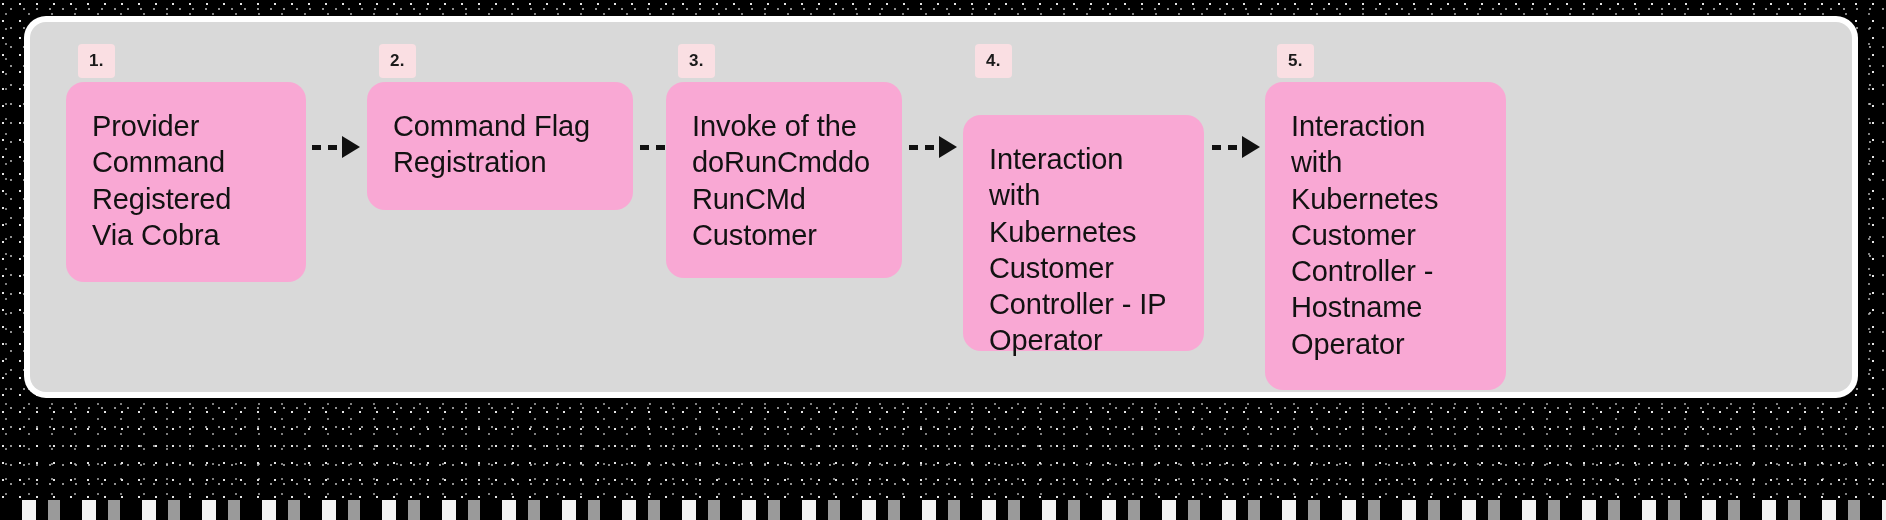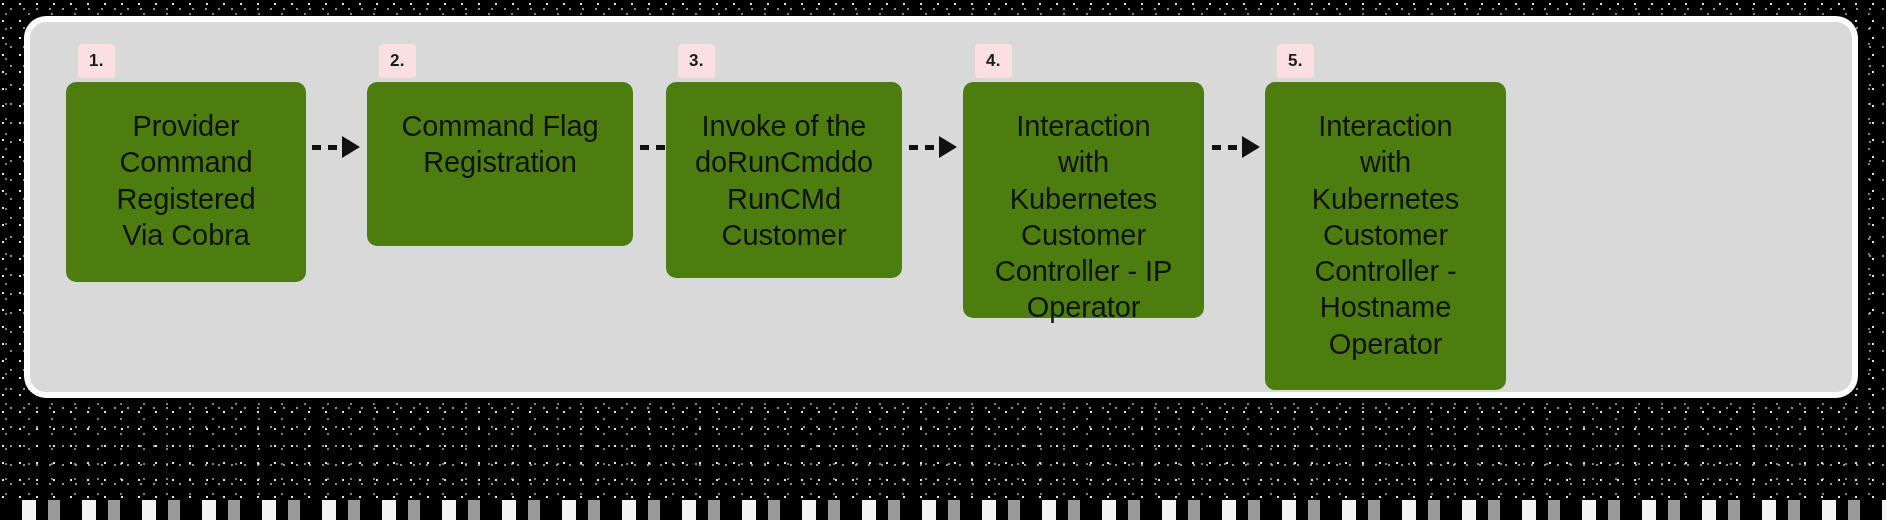--- a/index.html
+++ b/index.html
@@ -86,27 +86,26 @@
     font-weight: 700;
     line-height: 1;
     padding: 8px 11px 9px 11px;
     border-radius: 4px;
     letter-spacing: .2px;
   }
   .card {
     position: absolute;
     top: 38px;
     left: 0;
-    background: #4d7c0f;
-    border-radius: 10px;
+    background: #f9a8d4;
+    border-radius: 18px;
     box-sizing: border-box;
     padding: 26px 26px 26px 26px;
     display: flex;
     align-items: flex-start;
-    text-align: center;
   }
   .card-text {
     font-size: 29px;
     line-height: 1.25;
     color: #121212;
     font-weight: 400;
     letter-spacing: -0.1px;
     word-break: break-word;
   }
 
@@ -152,21 +151,21 @@
         </div>
       </div>
 
       <div class="arrow" style="left:282px; top:116px;">
         <div class="dashes"></div>
         <div class="head"></div>
       </div>
 
       <div class="step" style="left:337px; top:22px; width:266px;">
         <div class="badge">2.</div>
-        <div class="card" style="width:266px; height:164px;">
+        <div class="card" style="width:266px; height:128px;">
           <div class="card-text">Command Flag Registration</div>
         </div>
       </div>
 
       <div class="arrow" style="left:610px; top:116px;">
         <div class="dashes"></div>
         <div class="head"></div>
       </div>
 
       <div class="step" style="left:636px; top:22px; width:236px;">
@@ -176,21 +175,21 @@
         </div>
       </div>
 
       <div class="arrow" style="left:879px; top:116px;">
         <div class="dashes"></div>
         <div class="head"></div>
       </div>
 
       <div class="step" style="left:933px; top:22px; width:241px;">
         <div class="badge">4.</div>
-        <div class="card" style="width:241px; height:236px;">
+        <div class="card" style="width:241px; height:236px;margin-top:33px;">
           <div class="card-text">Interaction with Kubernetes Customer Controller - IP Operator</div>
         </div>
       </div>
 
       <div class="arrow" style="left:1182px; top:116px;">
         <div class="dashes"></div>
         <div class="head"></div>
       </div>
 
       <div class="step" style="left:1235px; top:22px; width:241px;">

